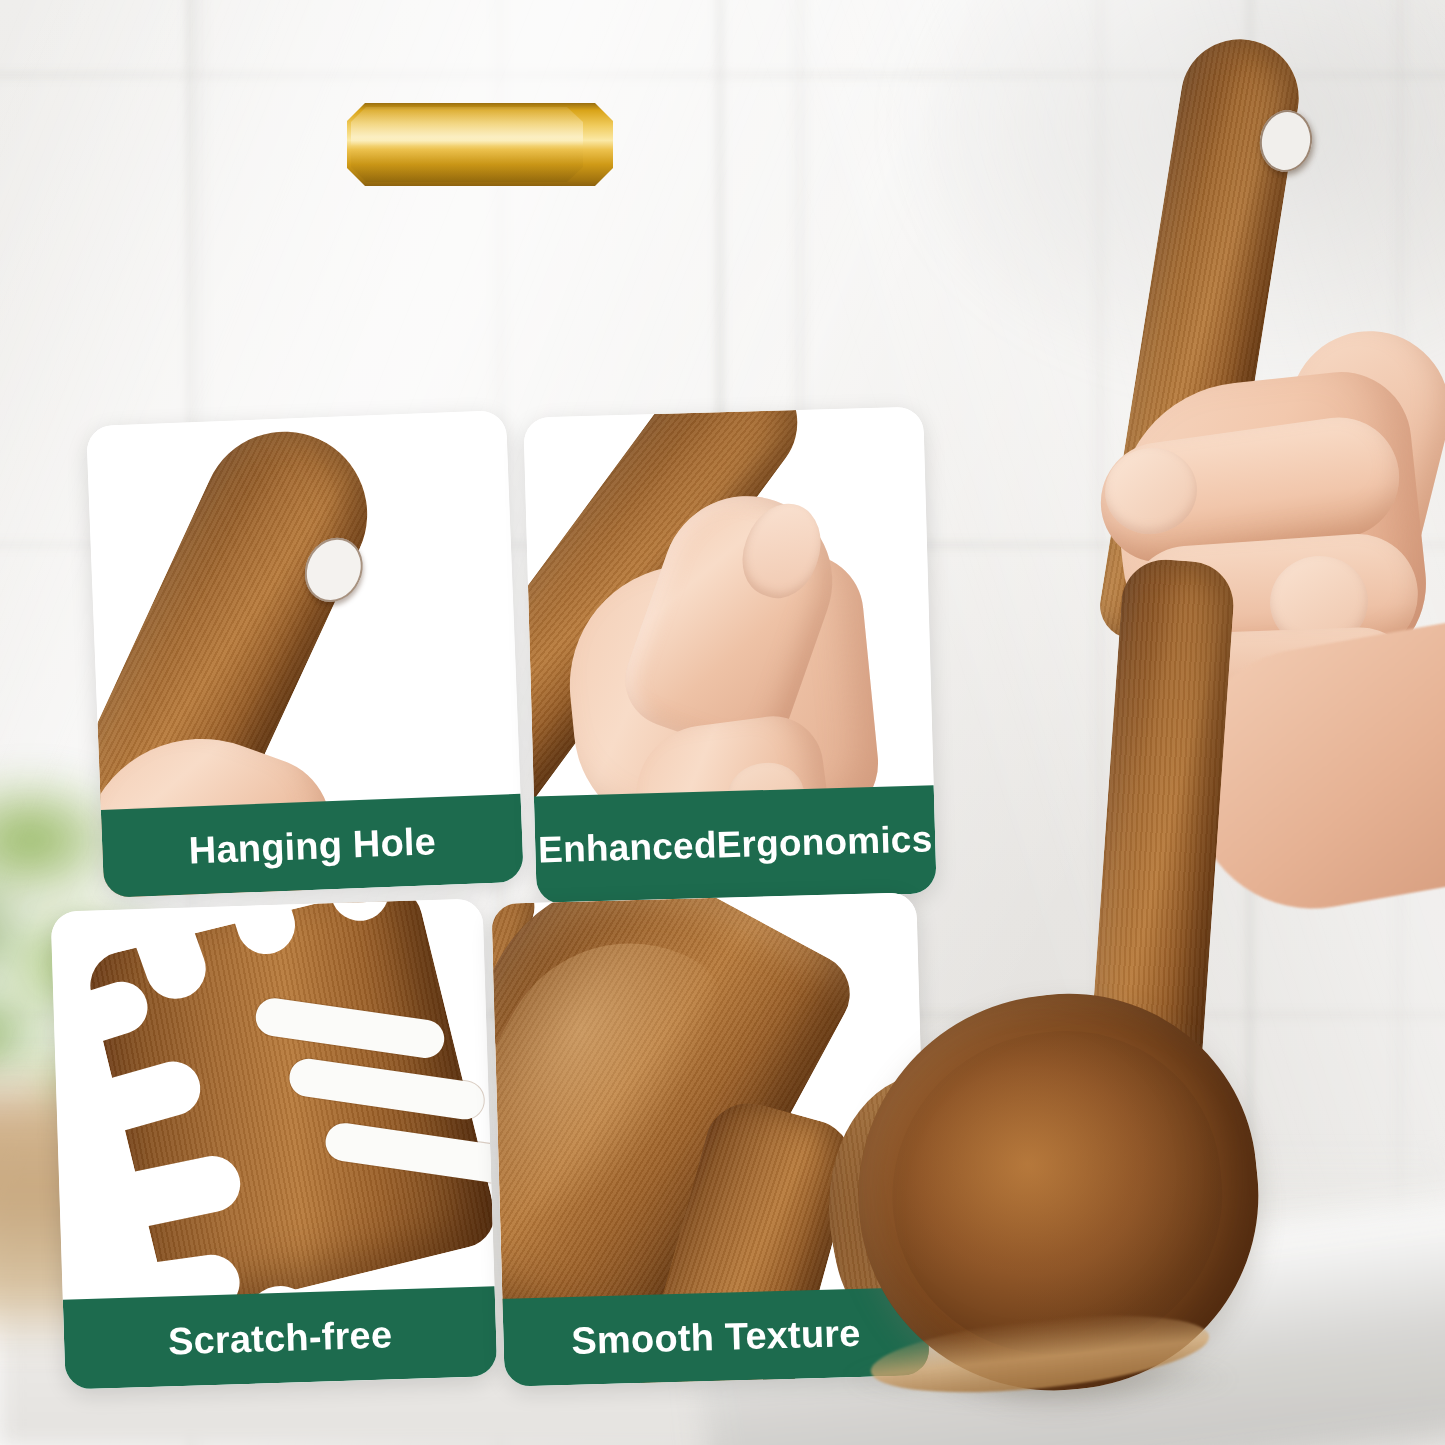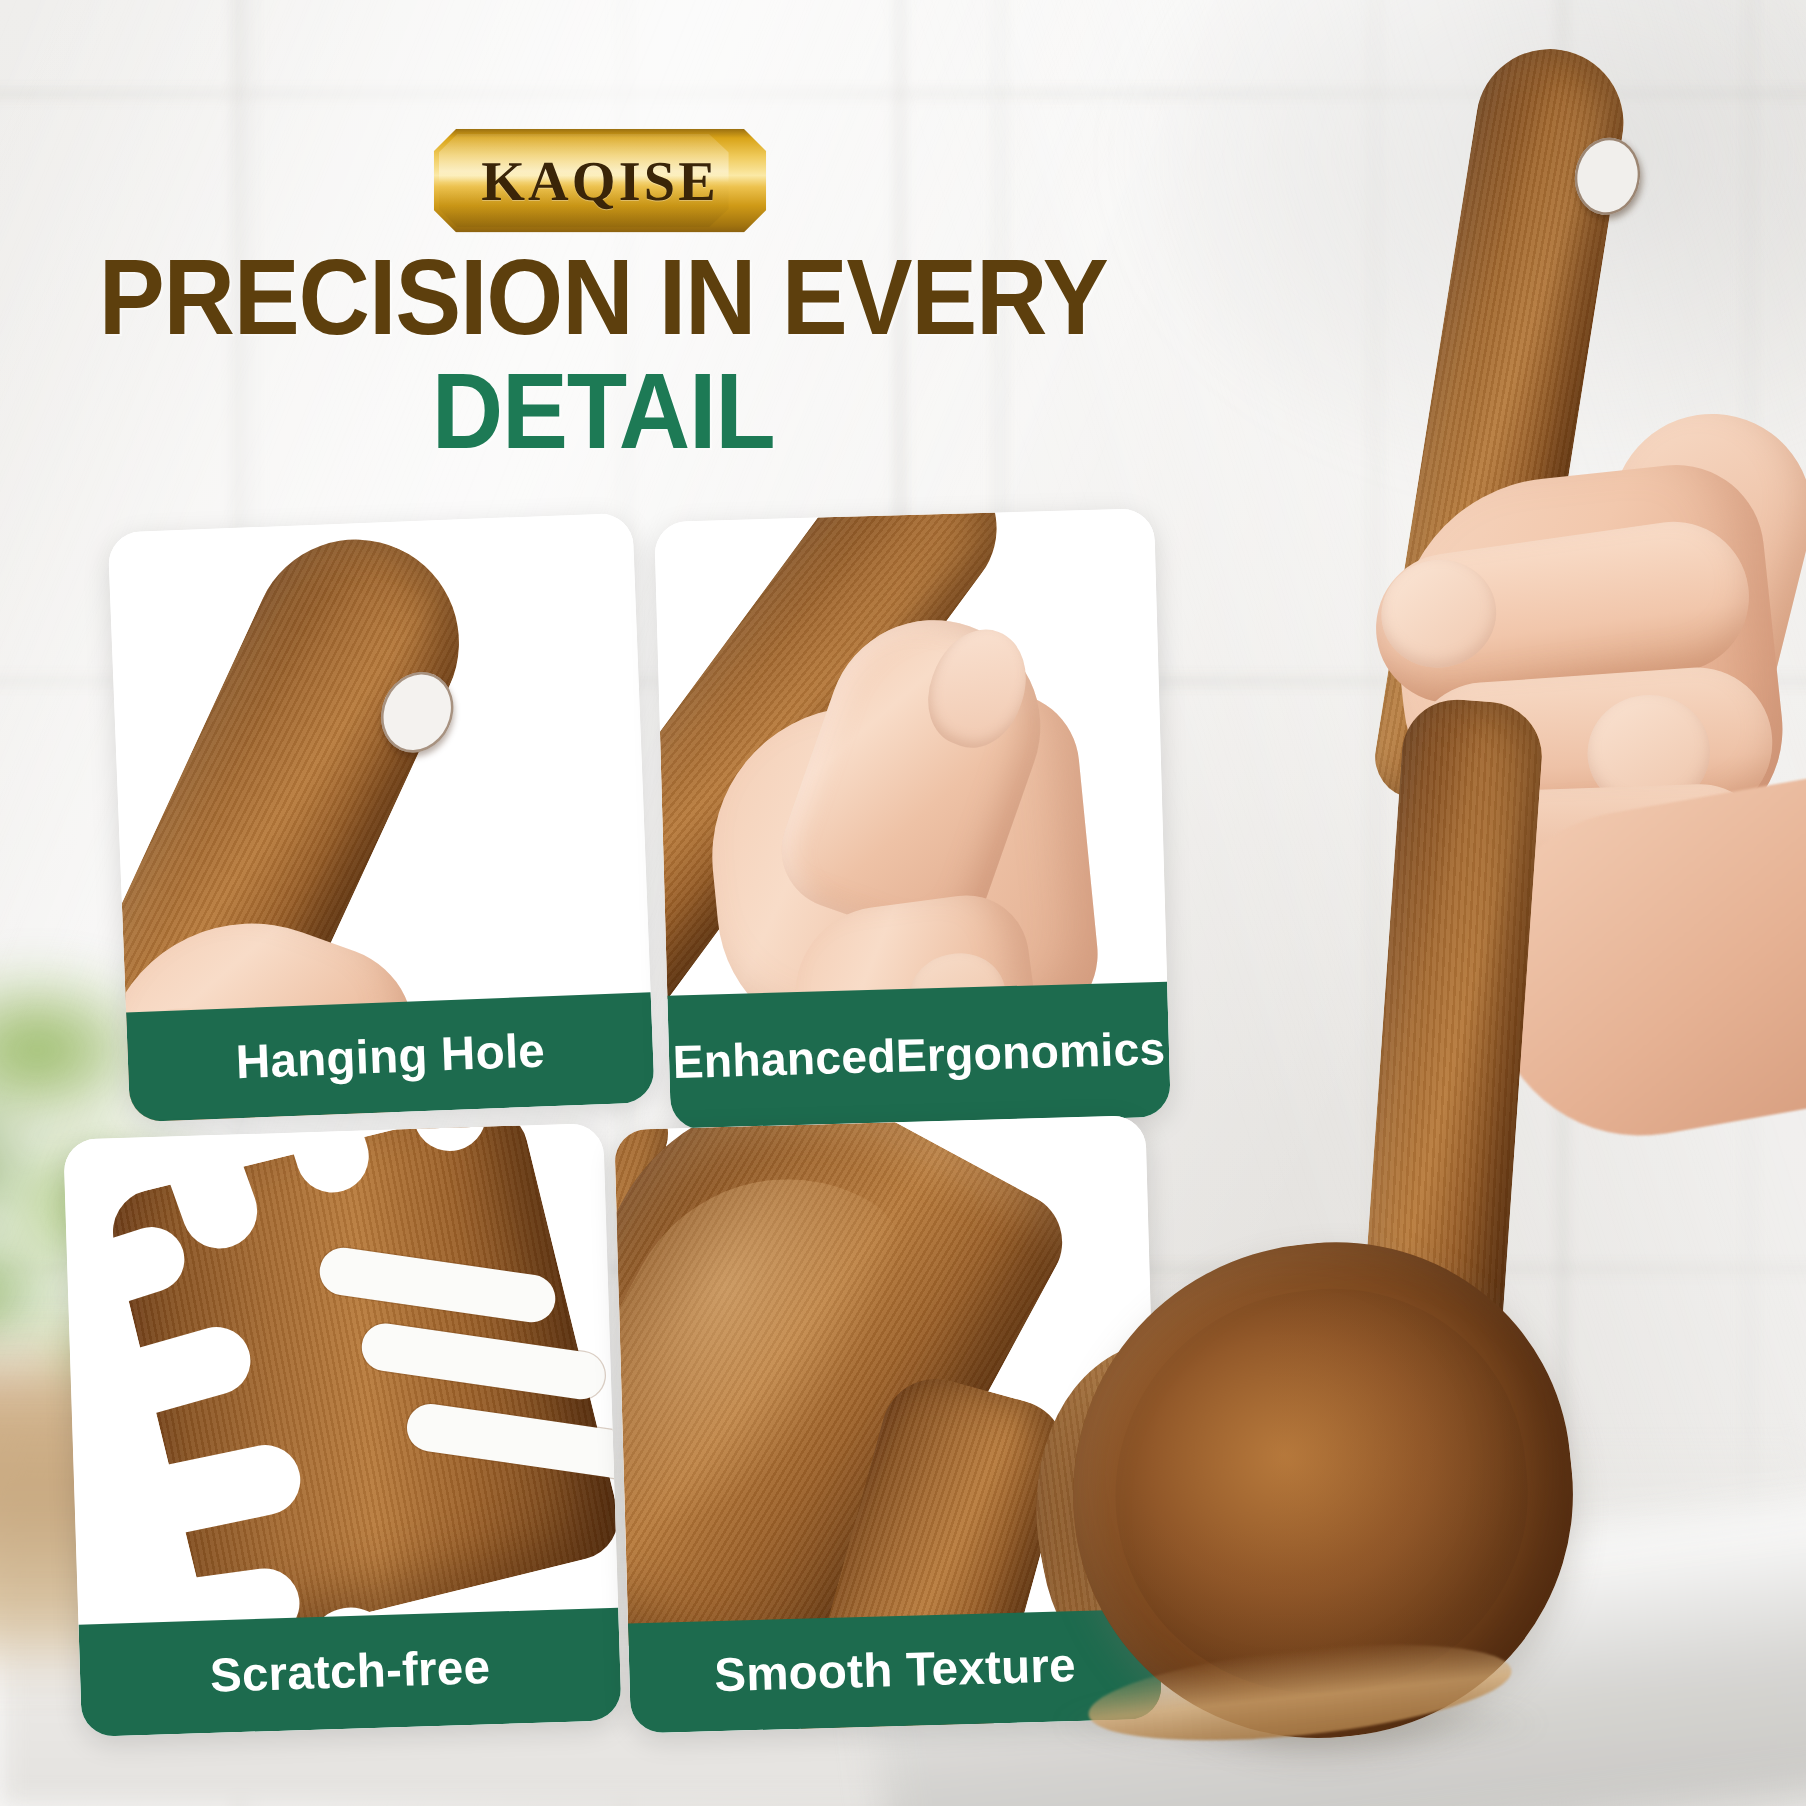--- a/index.html
+++ b/index.html
@@ -385,27 +385,22 @@
   <div class="bg-topdark"></div>
   <div class="bg-shaft"></div>
   <div class="bg-shaft2"></div>
   <div class="bg-counter"></div>
   <div class="bg-counter-edge"></div>
   <div class="bg-plant"></div>
   <div class="bg-wood"></div>
 
   <div class="badge">
     <div class="badge-inner"></div>
-    <span class="badge-text">KAQISE</span>
-  </div>
-
-  <div class="headline">
-    <div class="hl1">PRECISION IN EVERY</div>
-    <div class="hl2">DETAIL</div>
-  </div>
+  </div>
+
 
   <div class="card" id="card-hanging">
     <div class="photo">
       <div class="wood" id="c1-handle"></div>
       <div id="c1-hole"></div>
       <div class="skin" id="c1-thumb"></div>
       <div class="skin" id="c1-finger"></div>
     </div>
     <div class="cap">Hanging Hole</div>
   </div>

